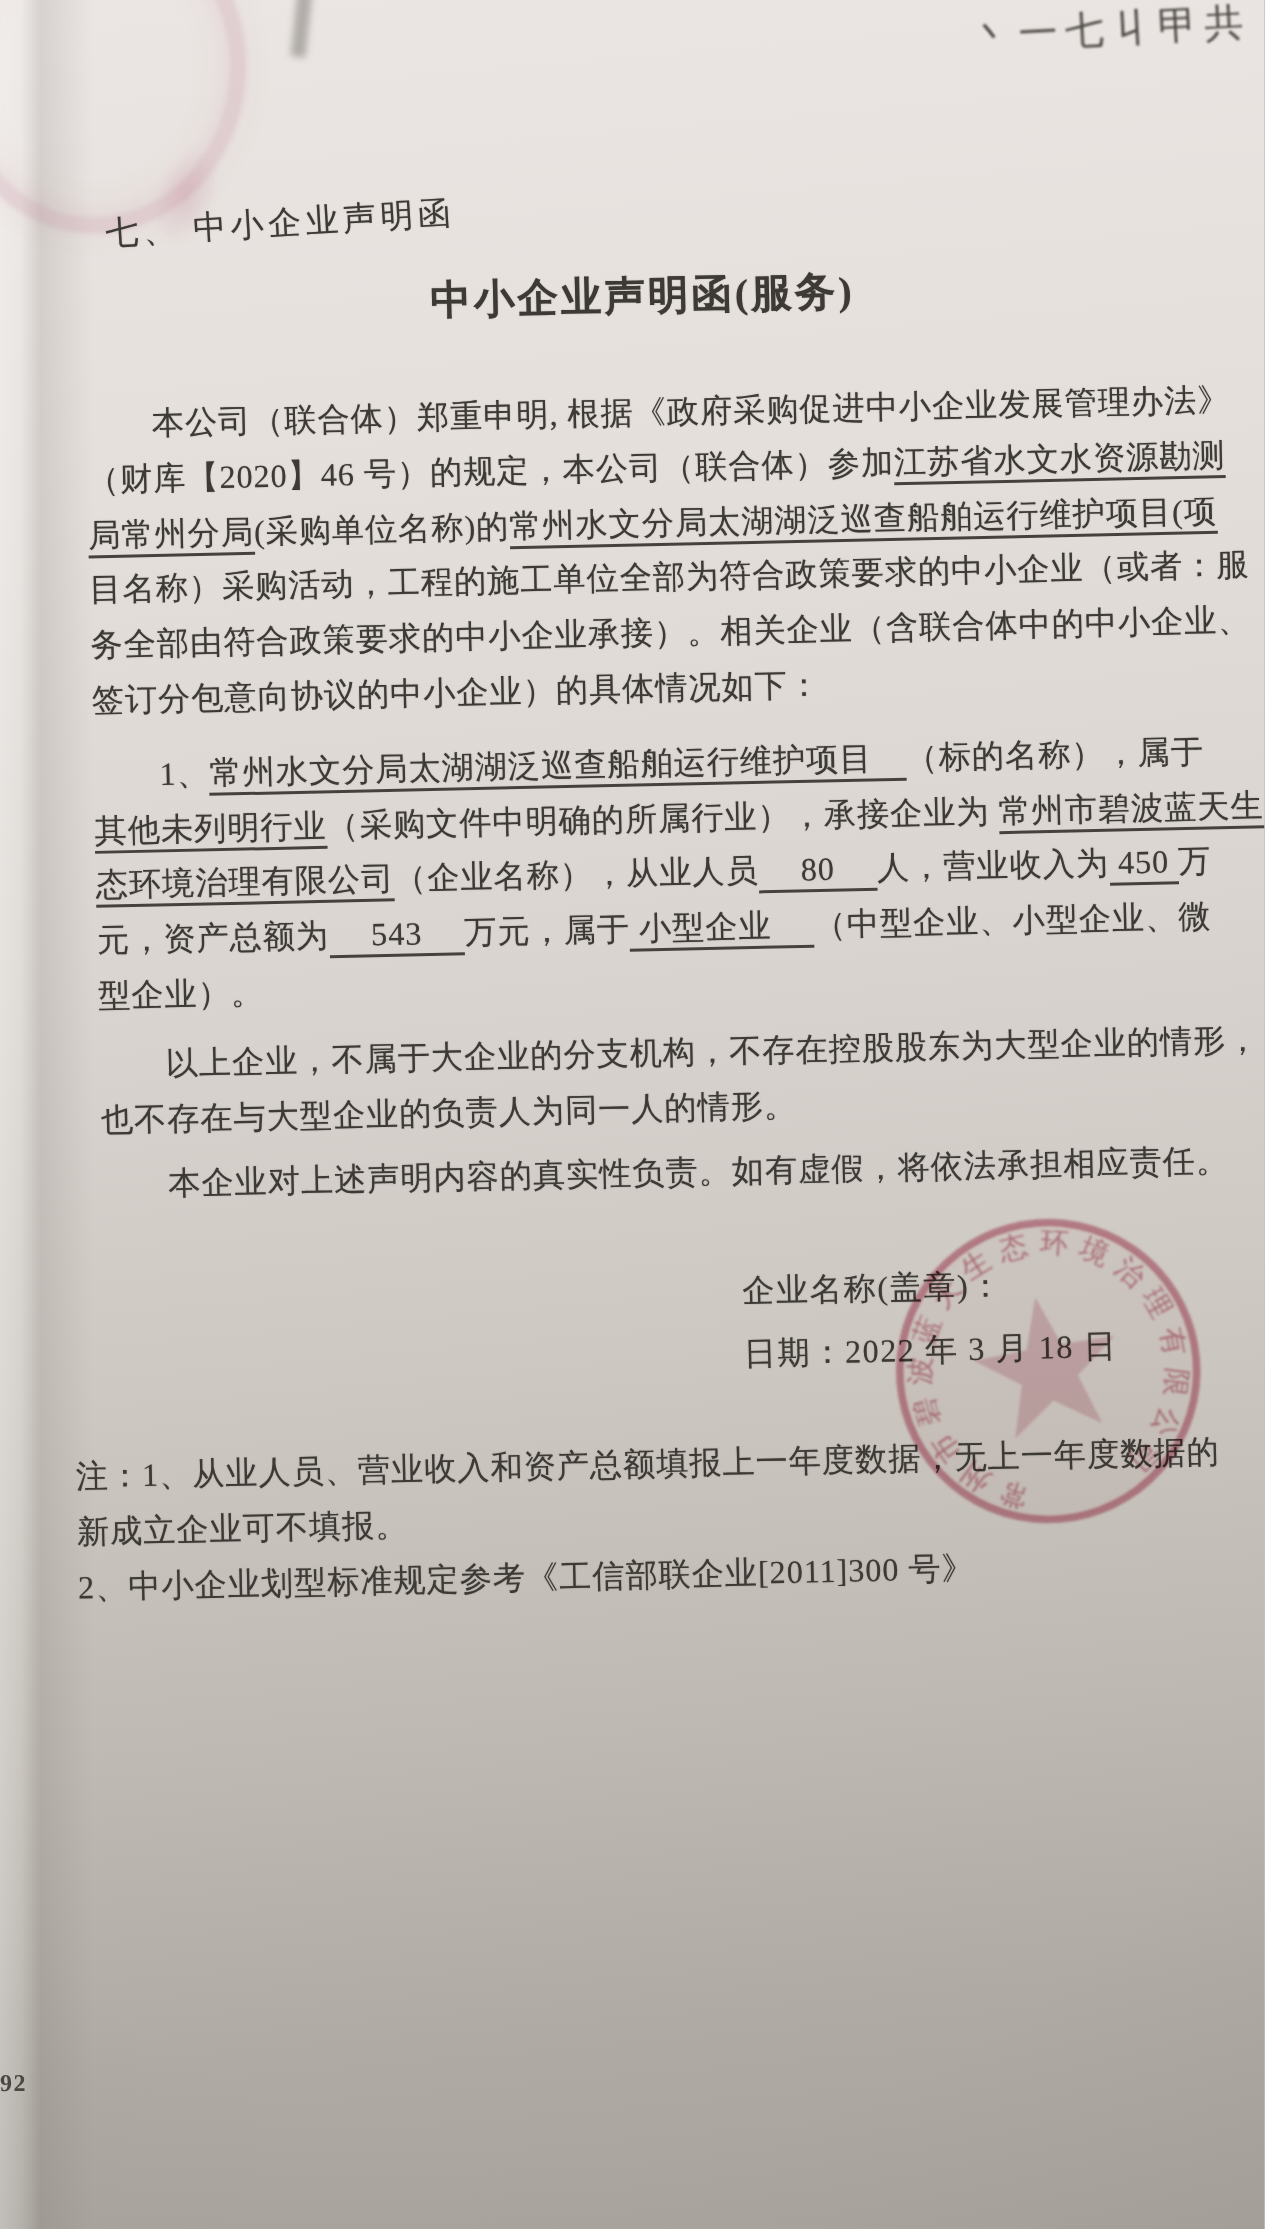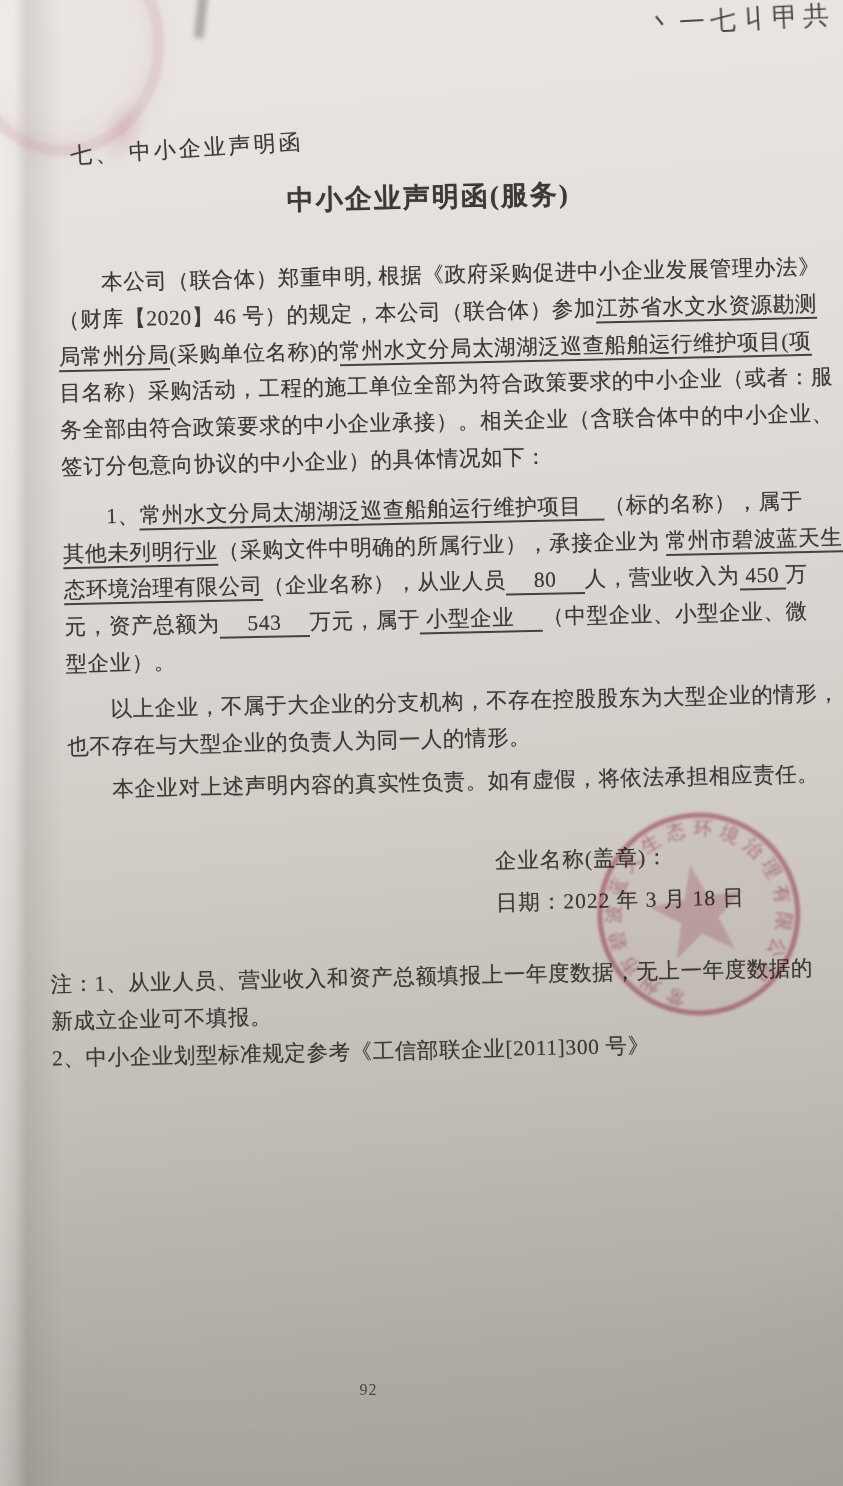--- a/index.html
+++ b/index.html
@@ -56,22 +56,22 @@
   .p1{margin-top:40px;}
   .p2{margin-top:13px;}
   .p3{margin-top:9px;}
   .p4{margin-top:7px;}
   .u{border-bottom:2px solid #45423d;padding-bottom:1px;}
   .sig{margin:40px 0 0 425px;font-size:21.5px;line-height:42px;letter-spacing:1px;}
   .sig .line{white-space:nowrap;}
   .notes{margin:33px 0 0 -22px;font-size:21.5px;line-height:37px;letter-spacing:.6px;}
   .notes .line{white-space:nowrap;}
   .pageno{
-    position:absolute;left:0;top:1381px;width:737px;text-align:center;
-    font-size:16px;color:#4a4742;letter-spacing:1px;
+    position:absolute;left:0;top:1381px;width:737px;text-align:left;
+    font-size:16px;color:#4a4742;letter-spacing:1px;font-weight:bold;
   }
   .seal{
     position:absolute;left:583px;top:797px;
     mix-blend-mode:multiply;transform:rotate(-10deg);
   }
 </style>
 </head>
 <body>
 
 <div class="page">

